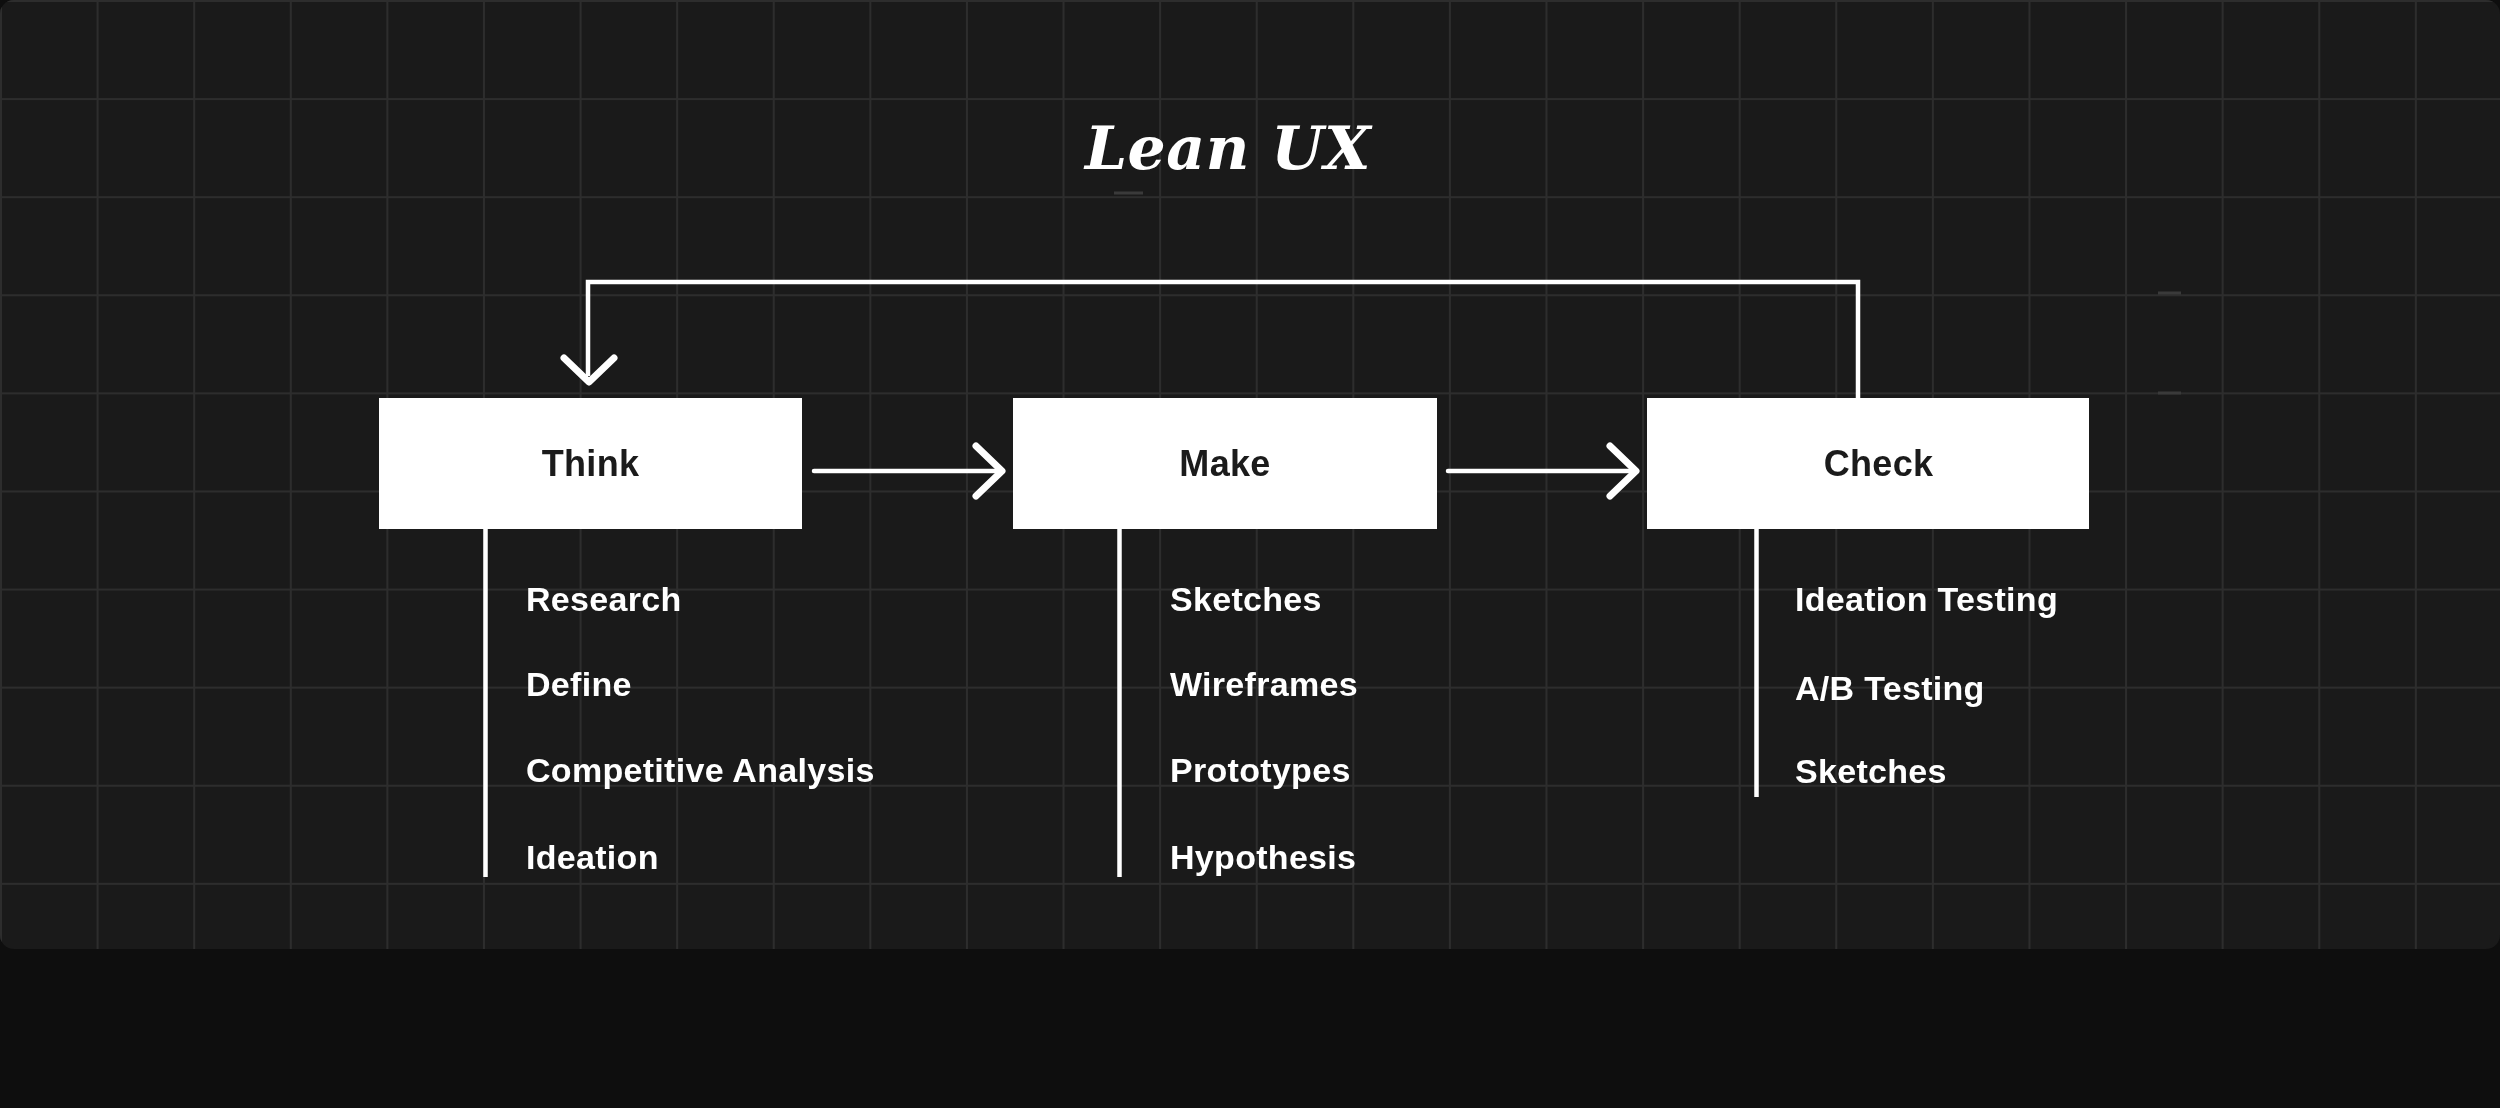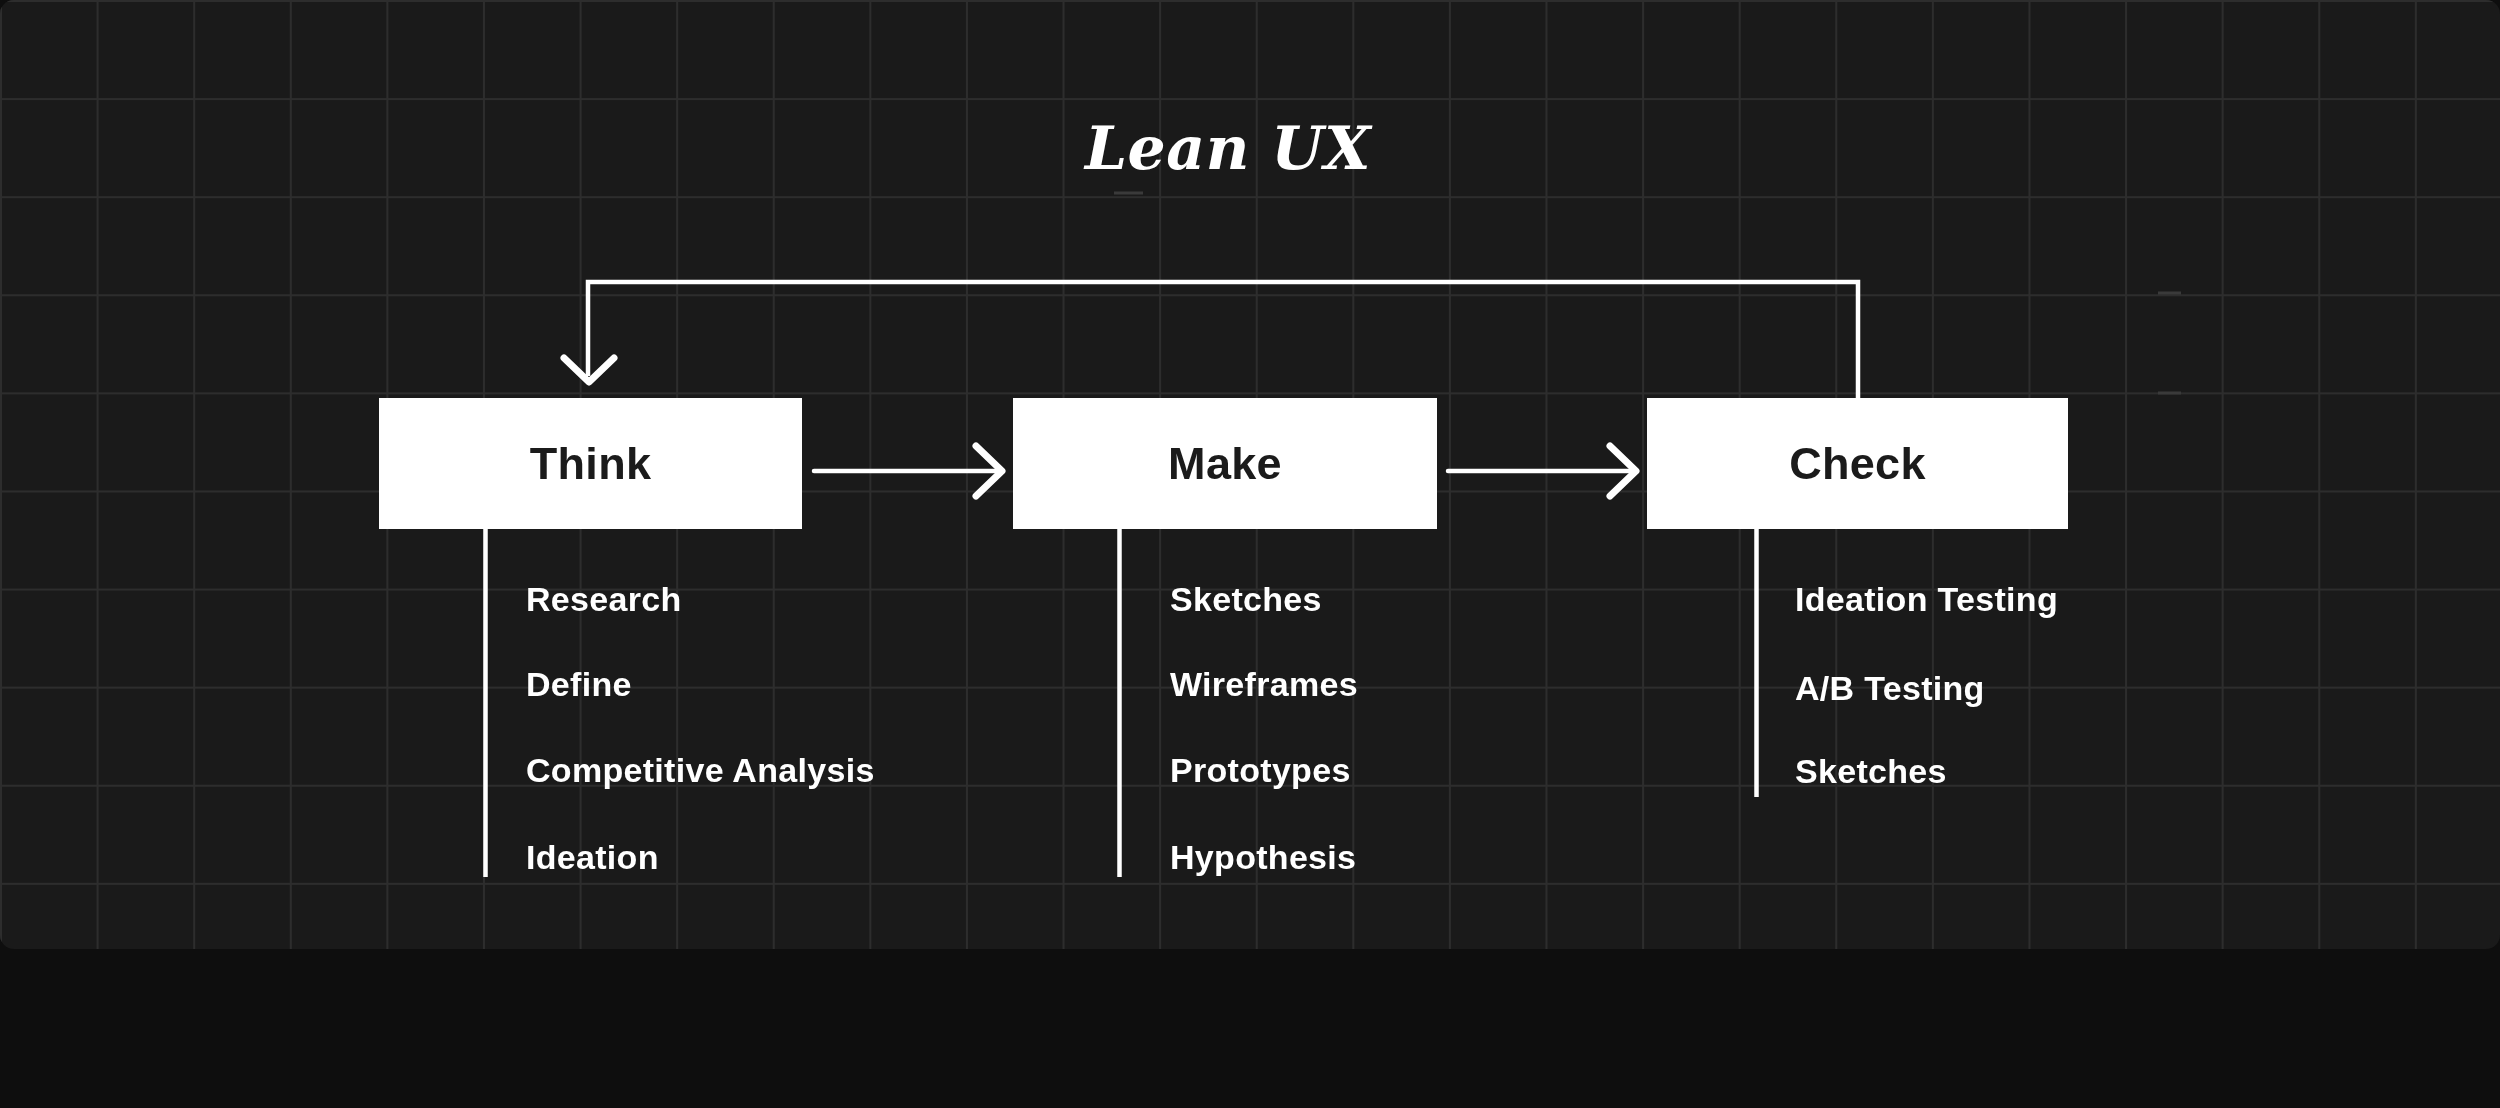--- a/index.html
+++ b/index.html
@@ -43,28 +43,28 @@
   .stage-box {
     position: absolute;
     top: 398px;
     height: 131px;
     background: #ffffff;
     display: flex;
     align-items: center;
     justify-content: center;
   }
   .stage-box .stage-label {
-    font-size: 45px;
+    font-size: 36px;
     font-weight: 600;
     color: #1b1b1b;
     letter-spacing: 0.3px;
   }
   .box-think { left: 379px;  width: 423px; }
   .box-make  { left: 1013px; width: 424px; justify-content: center; }
-  .box-check { left: 1647px; width: 421px; }
+  .box-check { left: 1647px; width: 421px; padding-left: 21px; }
 
   .item {
     position: absolute;
     transform: translateY(-50%);
     font-size: 34px;
     font-weight: 600;
     color: #ffffff;
     letter-spacing: 0.3px;
     white-space: nowrap;
   }

